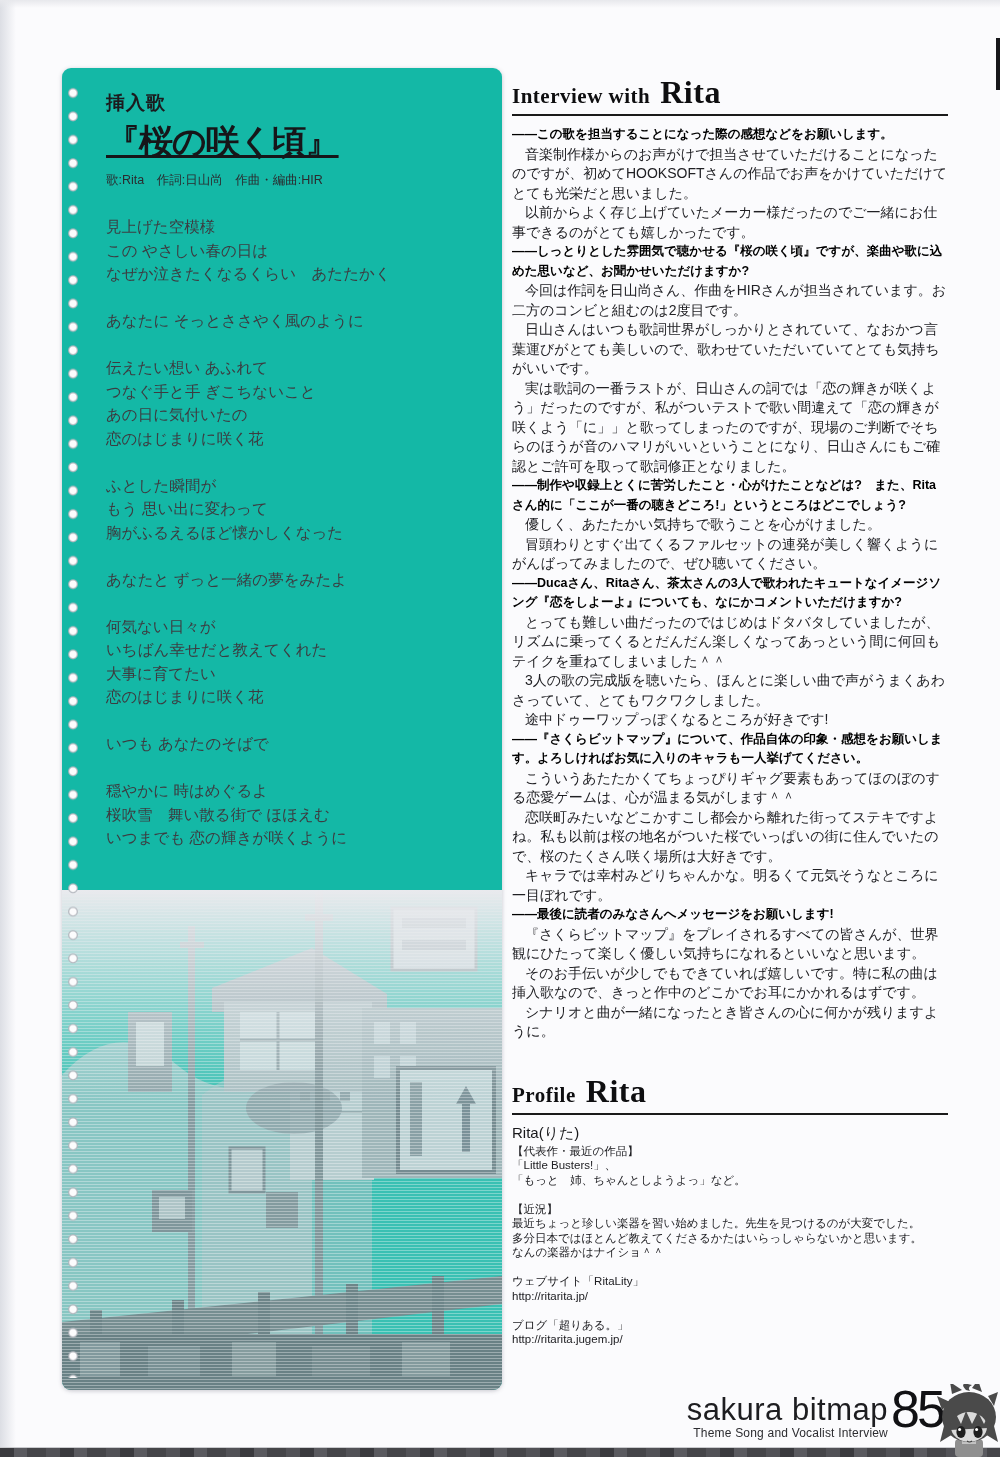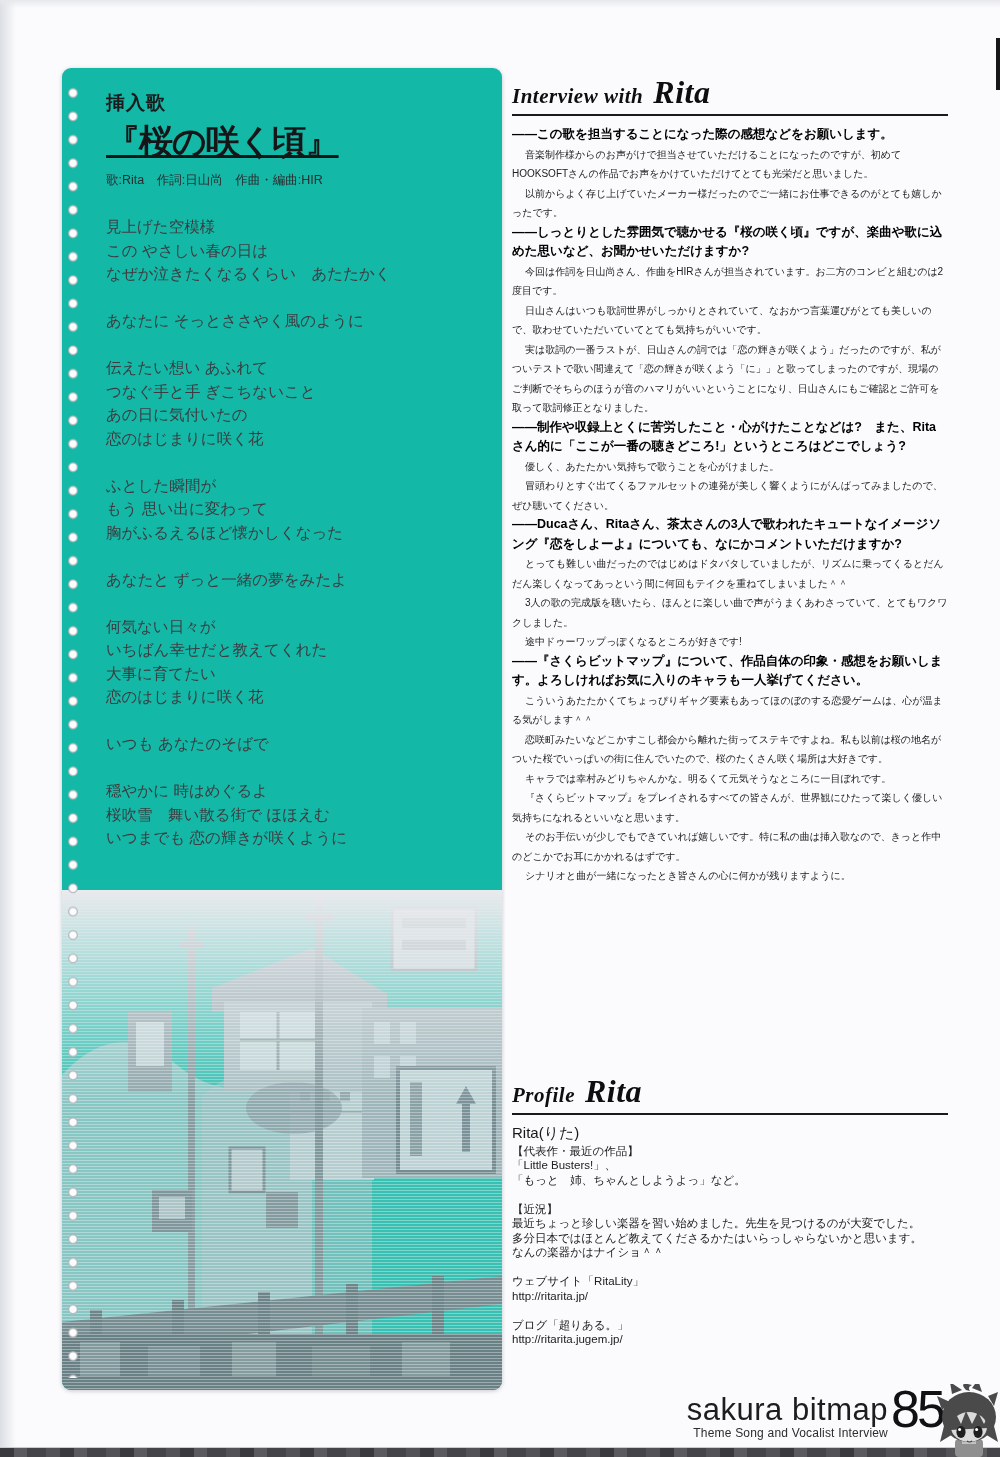--- a/index.html
+++ b/index.html
@@ -31,26 +31,26 @@
   .insert-label{font-size:19px;font-weight:bold;color:#1b1b1e;letter-spacing:1px;}
   .song-title{font-size:34px;font-weight:bold;color:#161619;letter-spacing:-1px;margin-top:3px;text-decoration:underline;}
   .song-credits{font-size:12.5px;color:#2b2b2f;margin-top:7px;}
   .lyrics{margin-top:26px;font-size:15.5px;line-height:23.5px;color:#3c3c41;}
   .stanza{white-space:pre-line;margin:0 0 23.5px 0;}
 
   
   .interview-col{position:absolute;left:512px;top:74px;width:436px;}
   .profile-col{position:absolute;left:512px;top:1028px;width:436px;margin-top:45px;}
   .col-heading{font-family:"Liberation Serif",serif;font-weight:bold;color:#0e0e10;
-    border-bottom:2px solid #1a1a1a;padding-bottom:3px;font-style:italic;}
+    border-bottom:2px solid #1a1a1a;padding-bottom:3px;}
   .col-heading .prefix{font-size:21px;letter-spacing:.5px;}
   .col-heading .name{font-size:32px;margin-left:10px;letter-spacing:.5px;}
   .qa-list{margin-top:9px;}
   p.q{font-weight:bold;color:#000;font-size:12.5px;line-height:19.5px;margin:0;}
-  p.a{font-size:10px;line-height:19.5px;color:#202024;margin:0;text-indent:13px;}
+  p.a{font-size:14px;line-height:19.5px;color:#202024;margin:0;text-indent:13px;}
 
   .profile-body{margin-top:11px;font-size:11.5px;line-height:14.5px;color:#202024;}
   .profile-name{font-size:15px;margin-bottom:3px;color:#17171a;}
   .pgap{height:14.5px;}
   .pline{white-space:pre-line;}
 
   
   .footer-logo{position:absolute;right:112px;top:1394px;text-align:right;}
   .logo-text{font-size:31px;color:#1d1d20;letter-spacing:.5px;line-height:31px;}
   .logo-sub{font-size:12px;color:#2c2c30;margin-top:1px;letter-spacing:.2px;}
@@ -195,20 +195,21 @@
     <p class="q">――Ducaさん、Ritaさん、茶太さんの3人で歌われたキュートなイメージソング『恋をしよーよ』についても、なにかコメントいただけますか?</p>
     <p class="a">とっても難しい曲だったのではじめはドタバタしていましたが、リズムに乗ってくるとだんだん楽しくなってあっという間に何回もテイクを重ねてしまいました＾＾</p>
     <p class="a">3人の歌の完成版を聴いたら、ほんとに楽しい曲で声がうまくあわさっていて、とてもワクワクしました。</p>
     <p class="a">途中ドゥーワップっぽくなるところが好きです!</p>
 
     <p class="q">――『さくらビットマップ』について、作品自体の印象・感想をお願いします。よろしければお気に入りのキャラも一人挙げてください。</p>
     <p class="a">こういうあたたかくてちょっぴりギャグ要素もあってほのぼのする恋愛ゲームは、心が温まる気がします＾＾</p>
     <p class="a">恋咲町みたいなどこかすこし都会から離れた街ってステキですよね。私も以前は桜の地名がついた桜でいっぱいの街に住んでいたので、桜のたくさん咲く場所は大好きです。</p>
     <p class="a">キャラでは幸村みどりちゃんかな。明るくて元気そうなところに一目ぼれです。</p>
 
+    <p class="q">――最後に読者のみなさんへメッセージをお願いします!</p>
     <p class="a">『さくらビットマップ』をプレイされるすべての皆さんが、世界観にひたって楽しく優しい気持ちになれるといいなと思います。</p>
     <p class="a">そのお手伝いが少しでもできていれば嬉しいです。特に私の曲は挿入歌なので、きっと作中のどこかでお耳にかかれるはずです。</p>
     <p class="a">シナリオと曲が一緒になったとき皆さんの心に何かが残りますように。</p>
   </div>
 </div>
 
 <div class="profile-col">
   <div class="col-heading">
     <span class="prefix">Profile</span><span class="name">Rita</span>
   </div>

